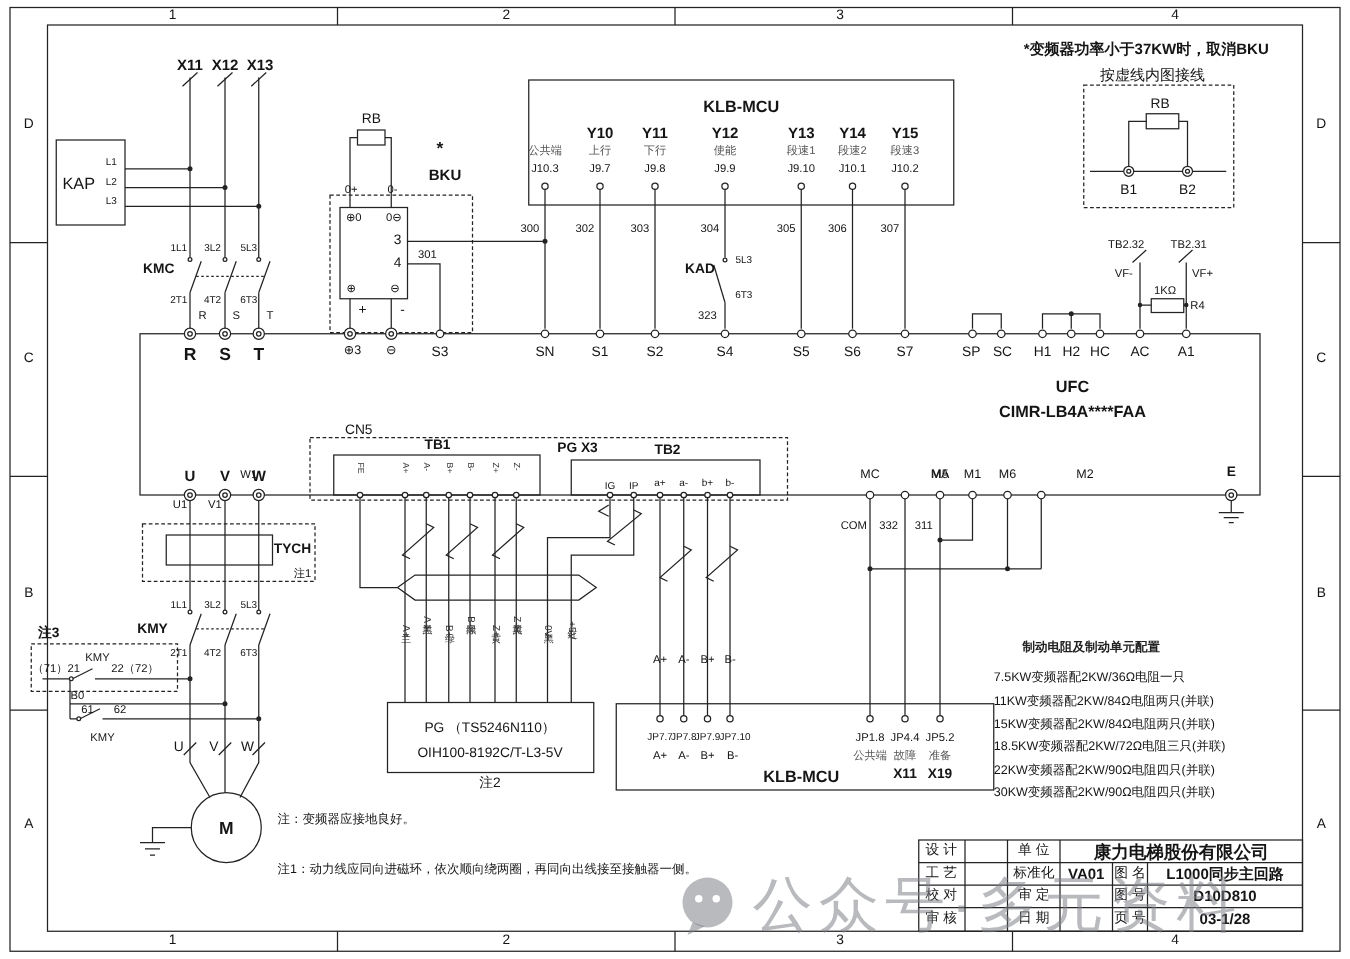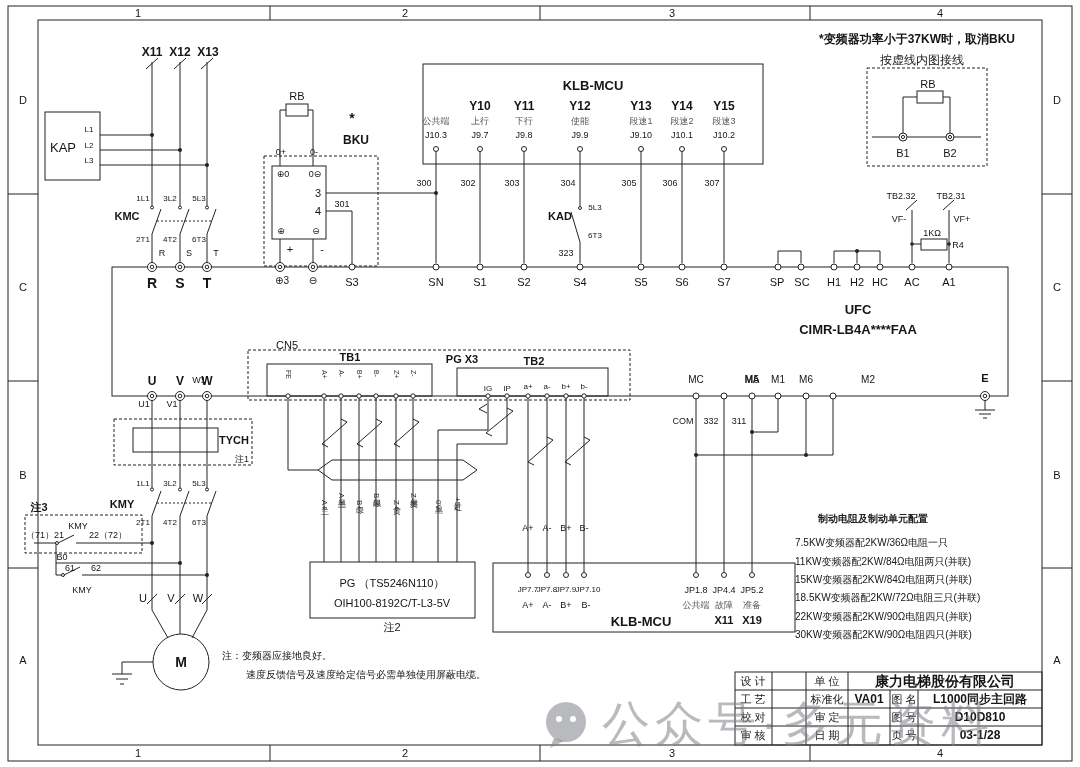--- a/index.html
+++ b/index.html
@@ -428,21 +428,21 @@
 
 <div class="tl s13" style="left:818px;top:513px;color:#222;font-weight:bold">制动电阻及制动单元配置</div>
 <div class="tl" style="left:795px;top:537px">7.5KW变频器配2KW/36Ω电阻一只</div>
 <div class="tl" style="left:795px;top:556px">11KW变频器配2KW/84Ω电阻两只(并联)</div>
 <div class="tl" style="left:795px;top:574px">15KW变频器配2KW/84Ω电阻两只(并联)</div>
 <div class="tl" style="left:795px;top:592px">18.5KW变频器配2KW/72Ω电阻三只(并联)</div>
 <div class="tl" style="left:795px;top:611px">22KW变频器配2KW/90Ω电阻四只(并联)</div>
 <div class="tl" style="left:795px;top:629px">30KW变频器配2KW/90Ω电阻四只(并联)</div>
 
 <div class="tl" style="left:222px;top:650px">注：变频器应接地良好。</div>
-<div class="tl" style="left:246px;top:669px">速度反馈信号及速度给定信号必需单独使用屏蔽电缆。</div>
+<div class="tl" style="left:222px;top:690px">注1：动力线应同向进磁环，依次顺向绕两圈，再同向出线接至接触器一侧。</div>
 
 <div class="lb s11" style="left:753px;top:681px">设 计</div>
 <div class="lb s11" style="left:753px;top:699px">工 艺</div>
 <div class="lb s11" style="left:753px;top:717px">校 对</div>
 <div class="lb s11" style="left:753px;top:735px">审 核</div>
 <div class="lb s11" style="left:827px;top:681px">单 位</div>
 <div class="lb s11" style="left:827px;top:699px">标准化</div>
 <div class="lb s11" style="left:827px;top:717px">审 定</div>
 <div class="lb s11" style="left:827px;top:735px">日 期</div>
 <div class="lb s14 b" style="left:945px;top:681px">康力电梯股份有限公司</div>

